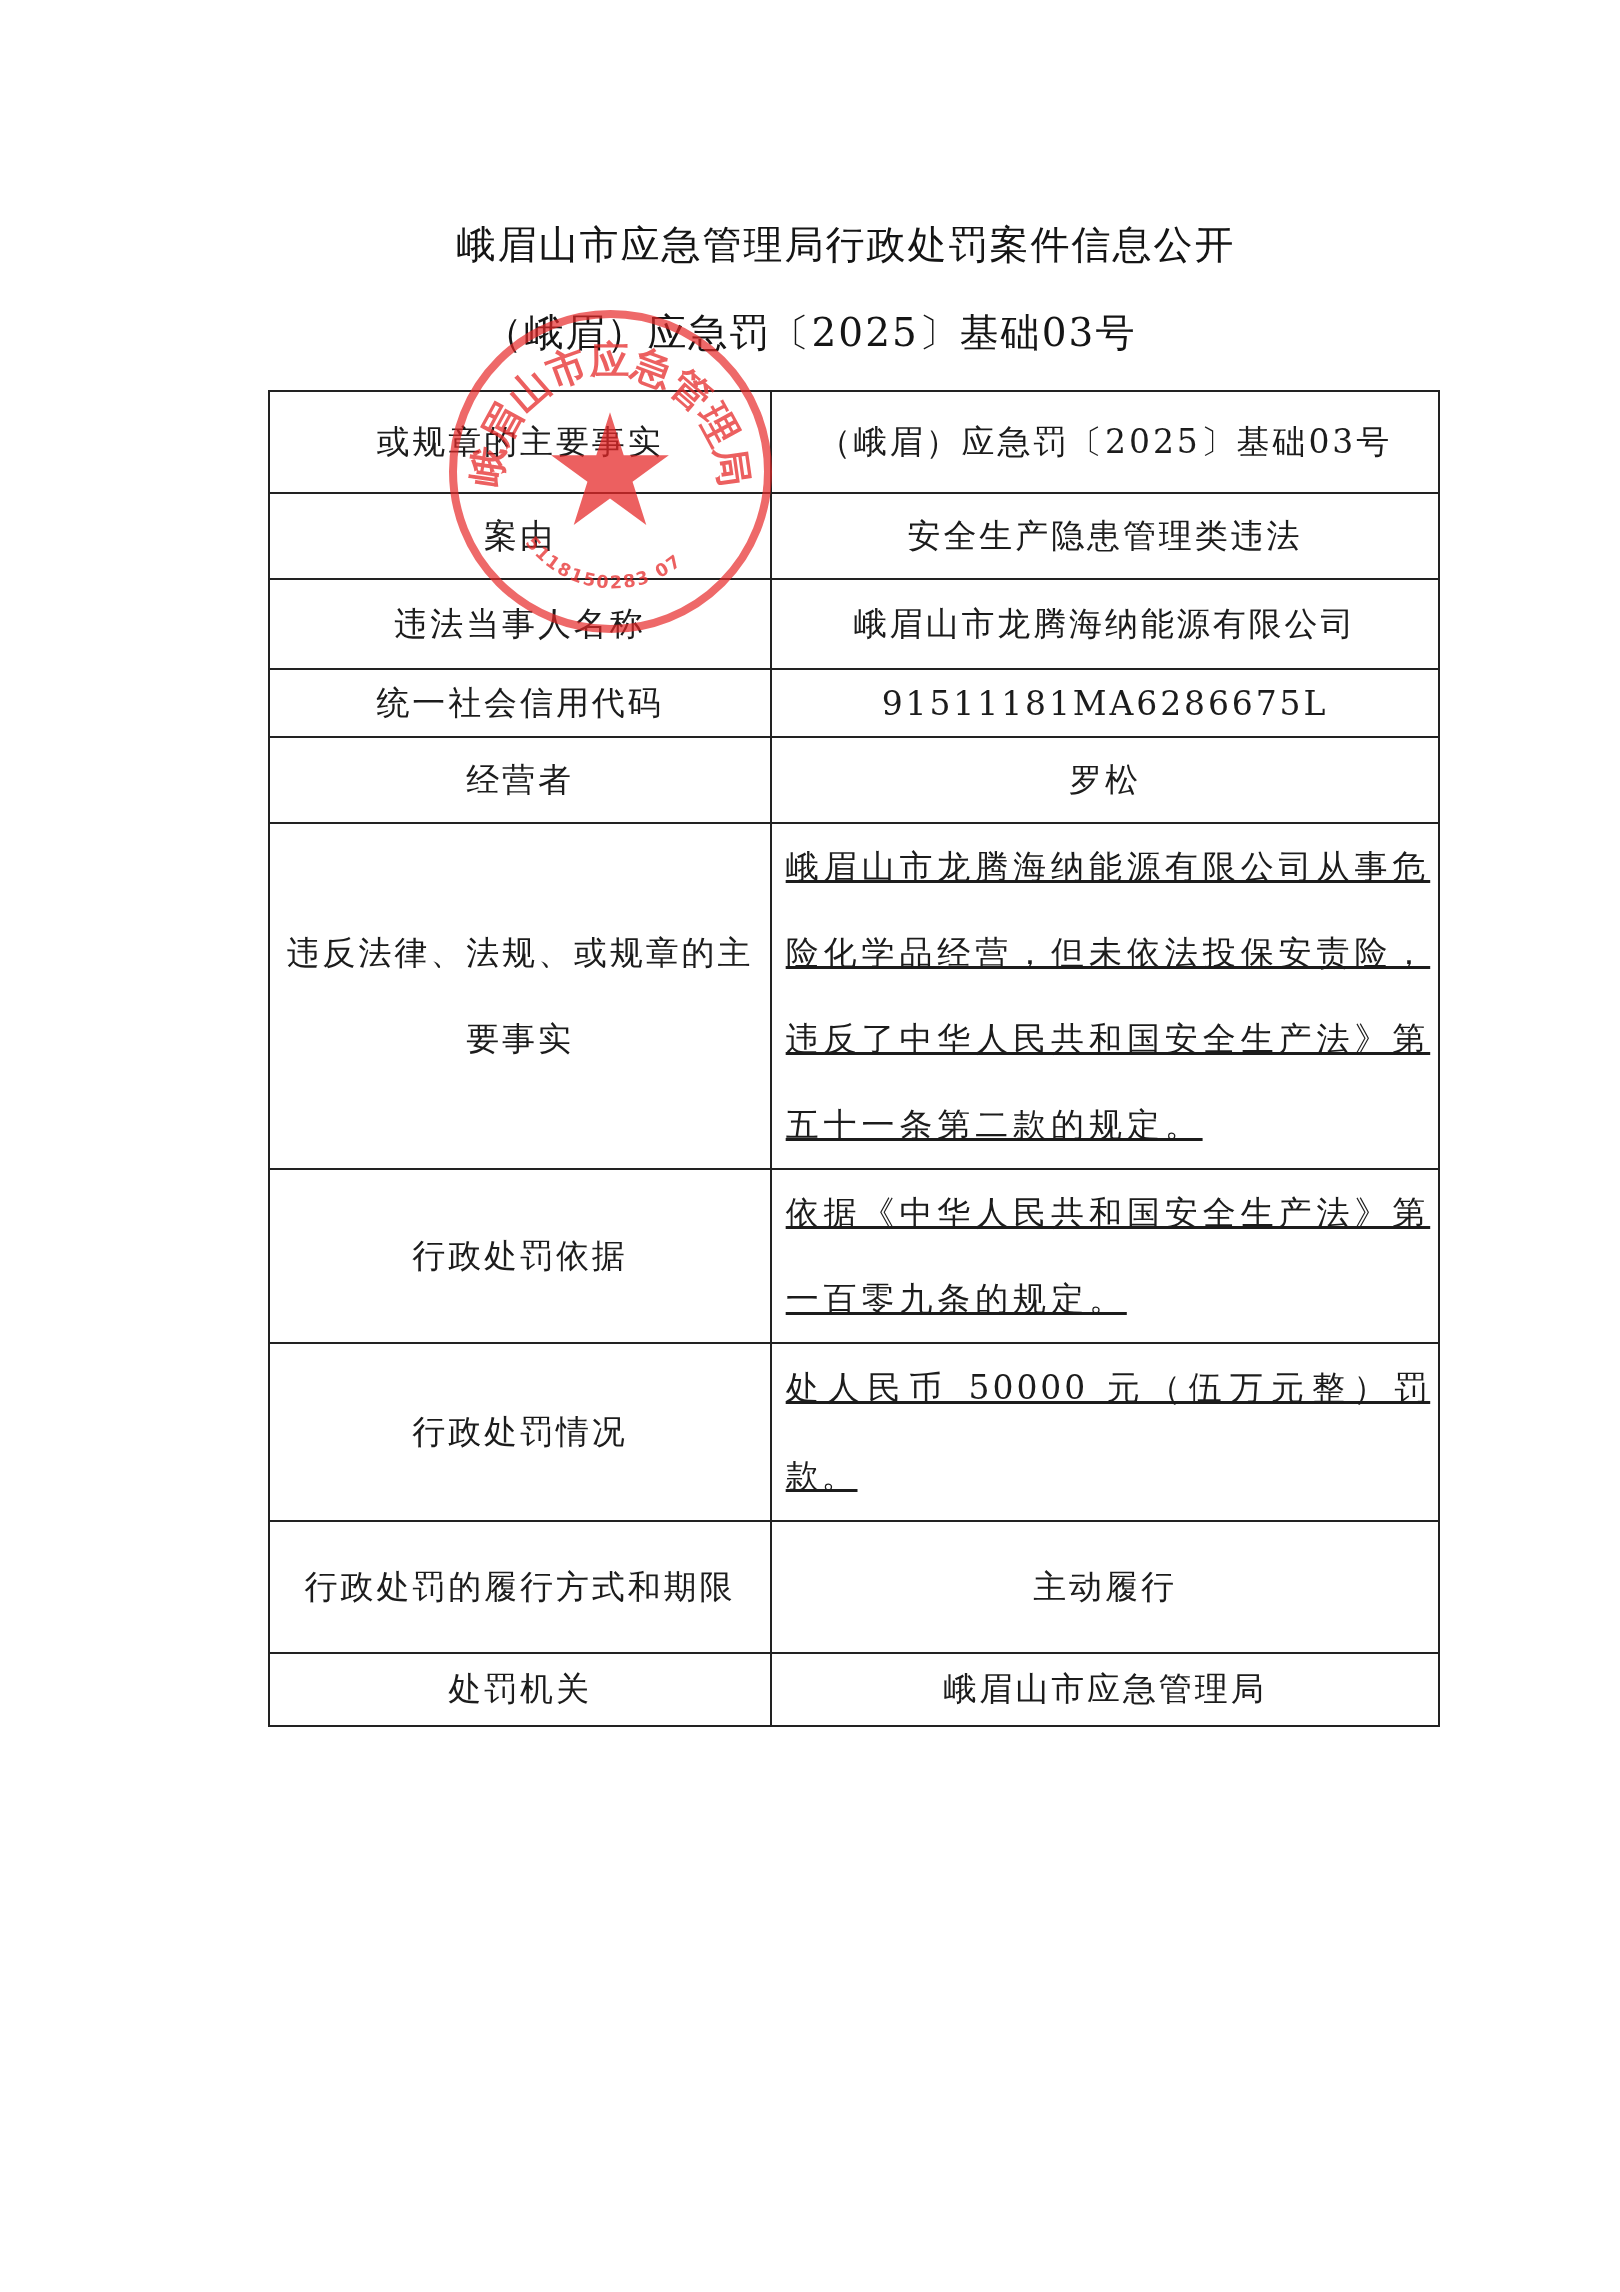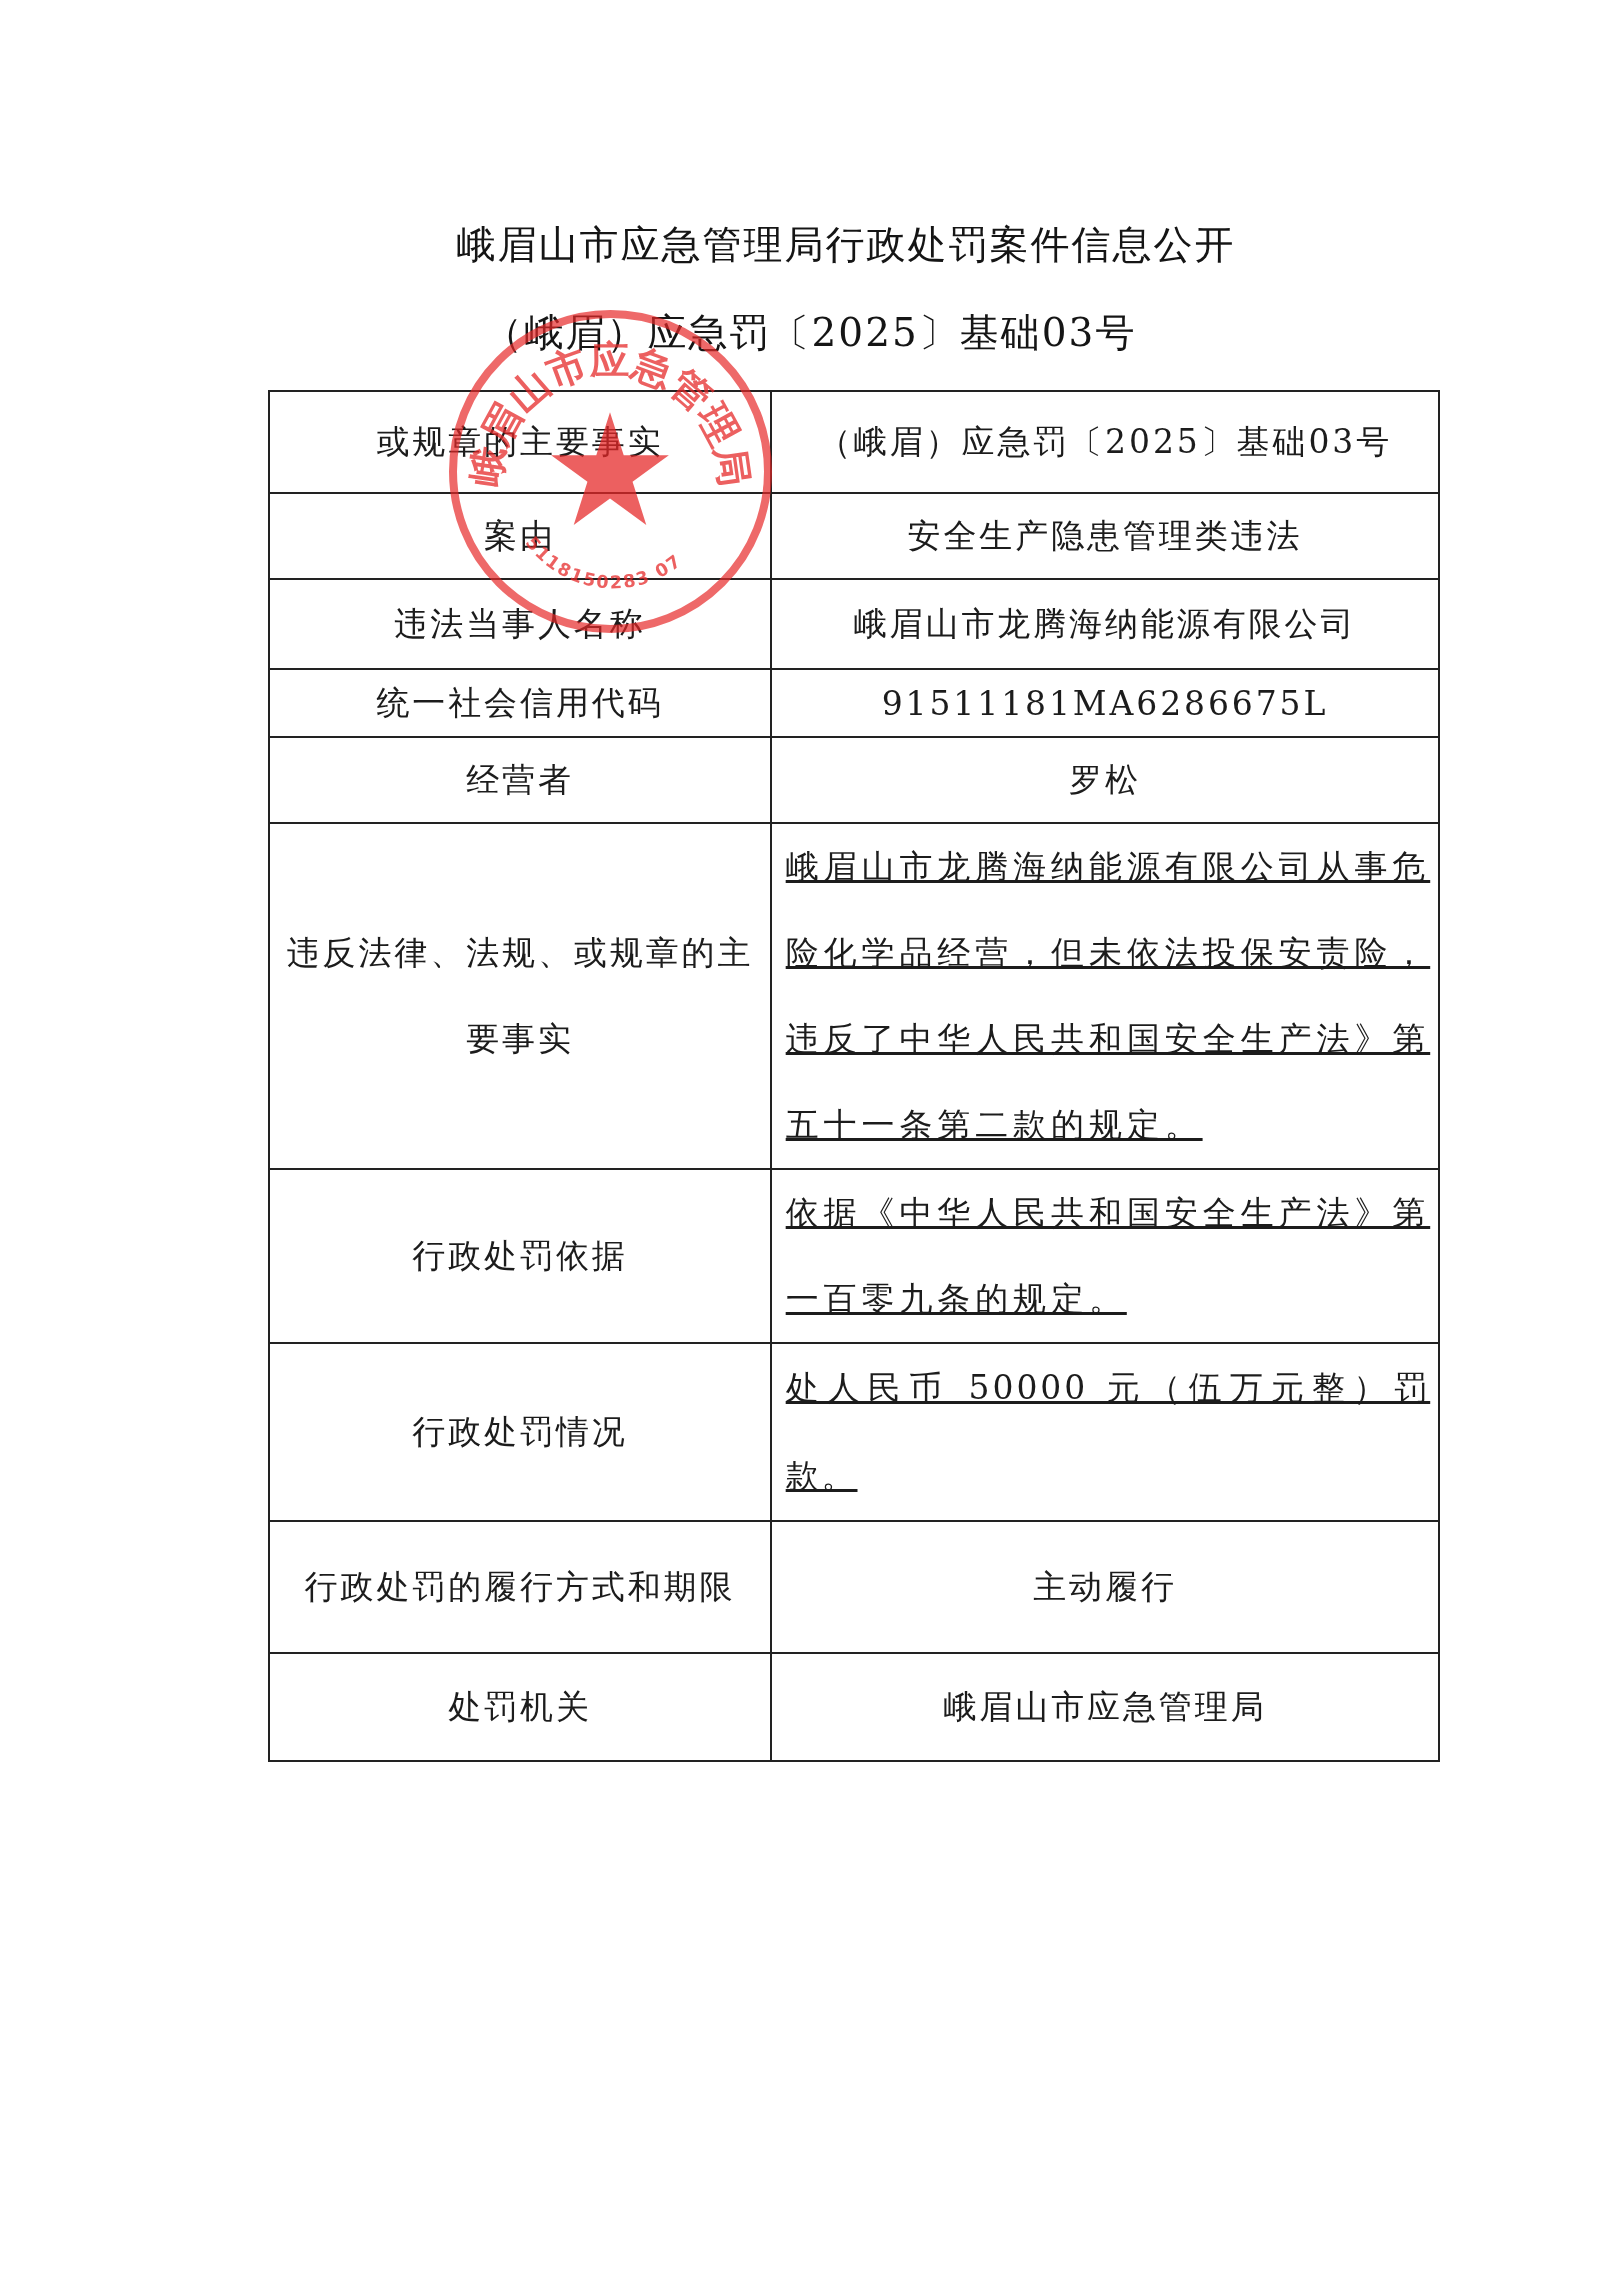--- a/index.html
+++ b/index.html
@@ -99,21 +99,21 @@
     <td class="value para">依据《中华人民共和国安全生产法》第一百零九条的规定。</td>
   </tr>
   <tr style="height:111px">
     <td class="label">行政处罚情况</td>
     <td class="value para" style="vertical-align:top; line-height:88px; letter-spacing:2.9px;">处人民币 50000 元（伍万元整）罚款。</td>
   </tr>
   <tr style="height:132px">
     <td class="label">行政处罚的履行方式和期限</td>
     <td class="value">主动履行</td>
   </tr>
-  <tr style="height:108px">
+  <tr style="height:73px">
     <td class="label">处罚机关</td>
     <td class="value">峨眉山市应急管理局</td>
   </tr>
 </tbody>
   </table>
 
 <div class="stamp">
   <svg width="306" height="306" viewBox="0 0 312 312">
     <defs>
       <path id="sealArc" d="M 46 190 A 112 112 0 1 1 266 190" fill="none"></path>

